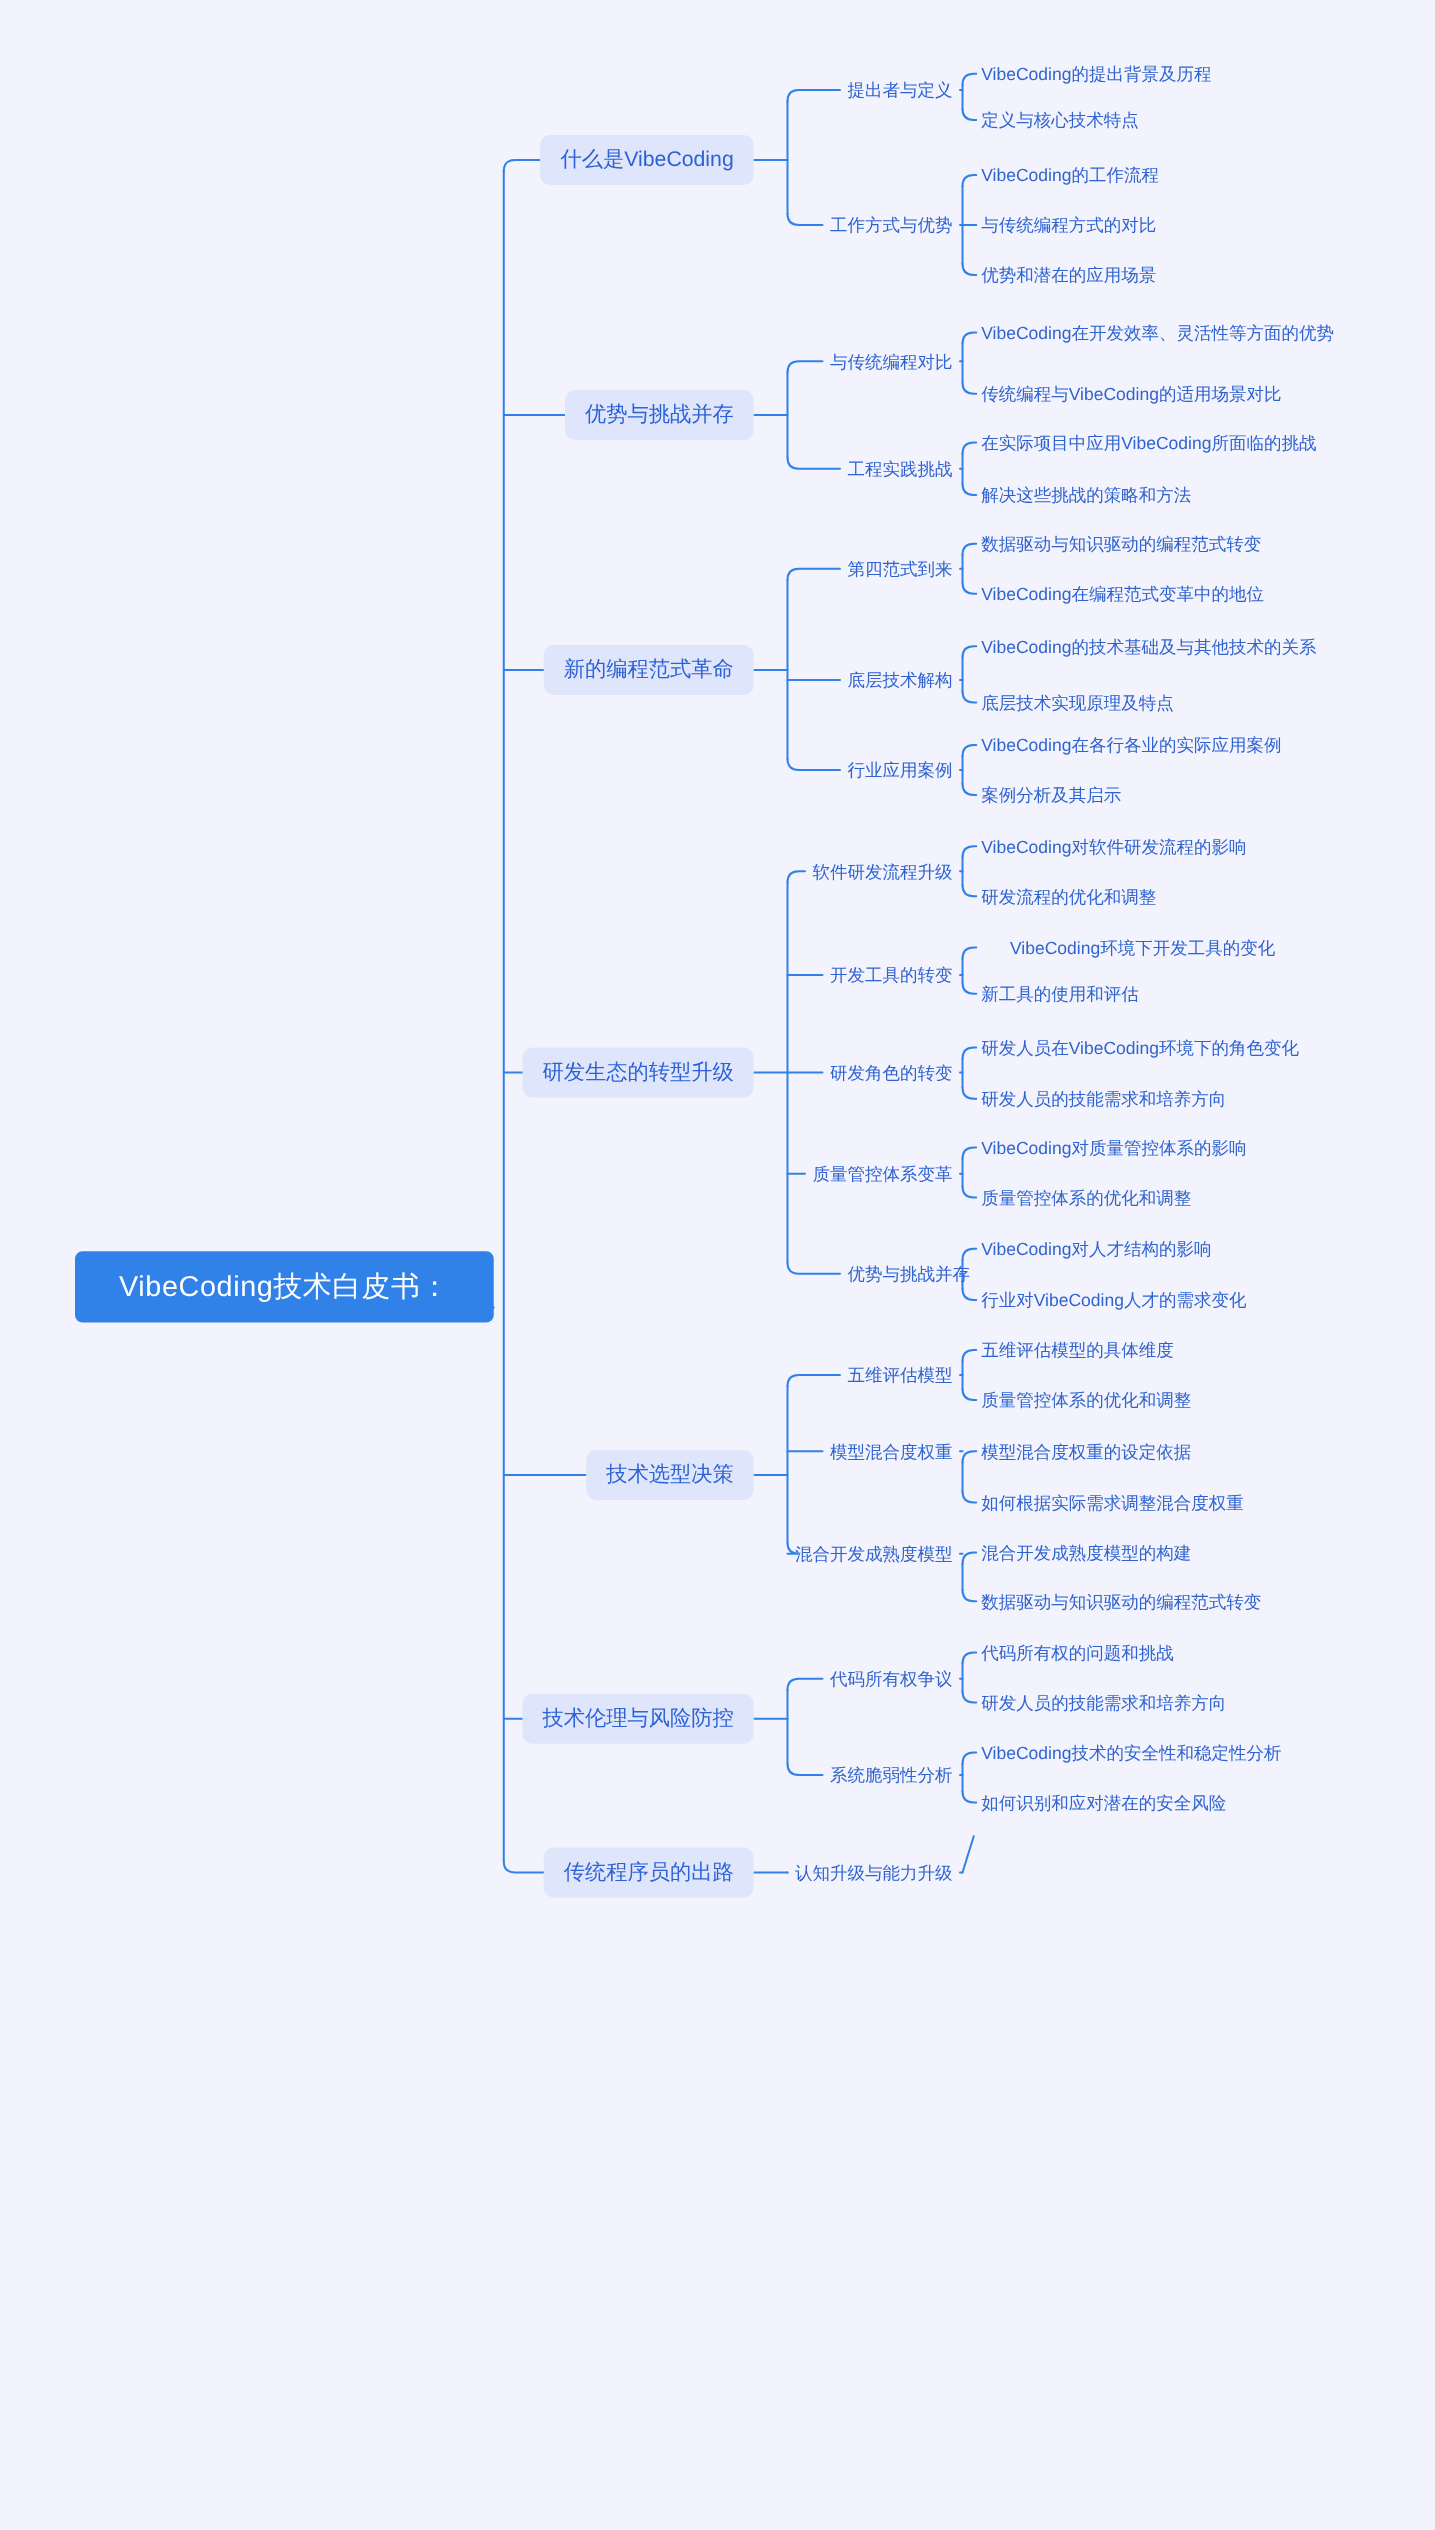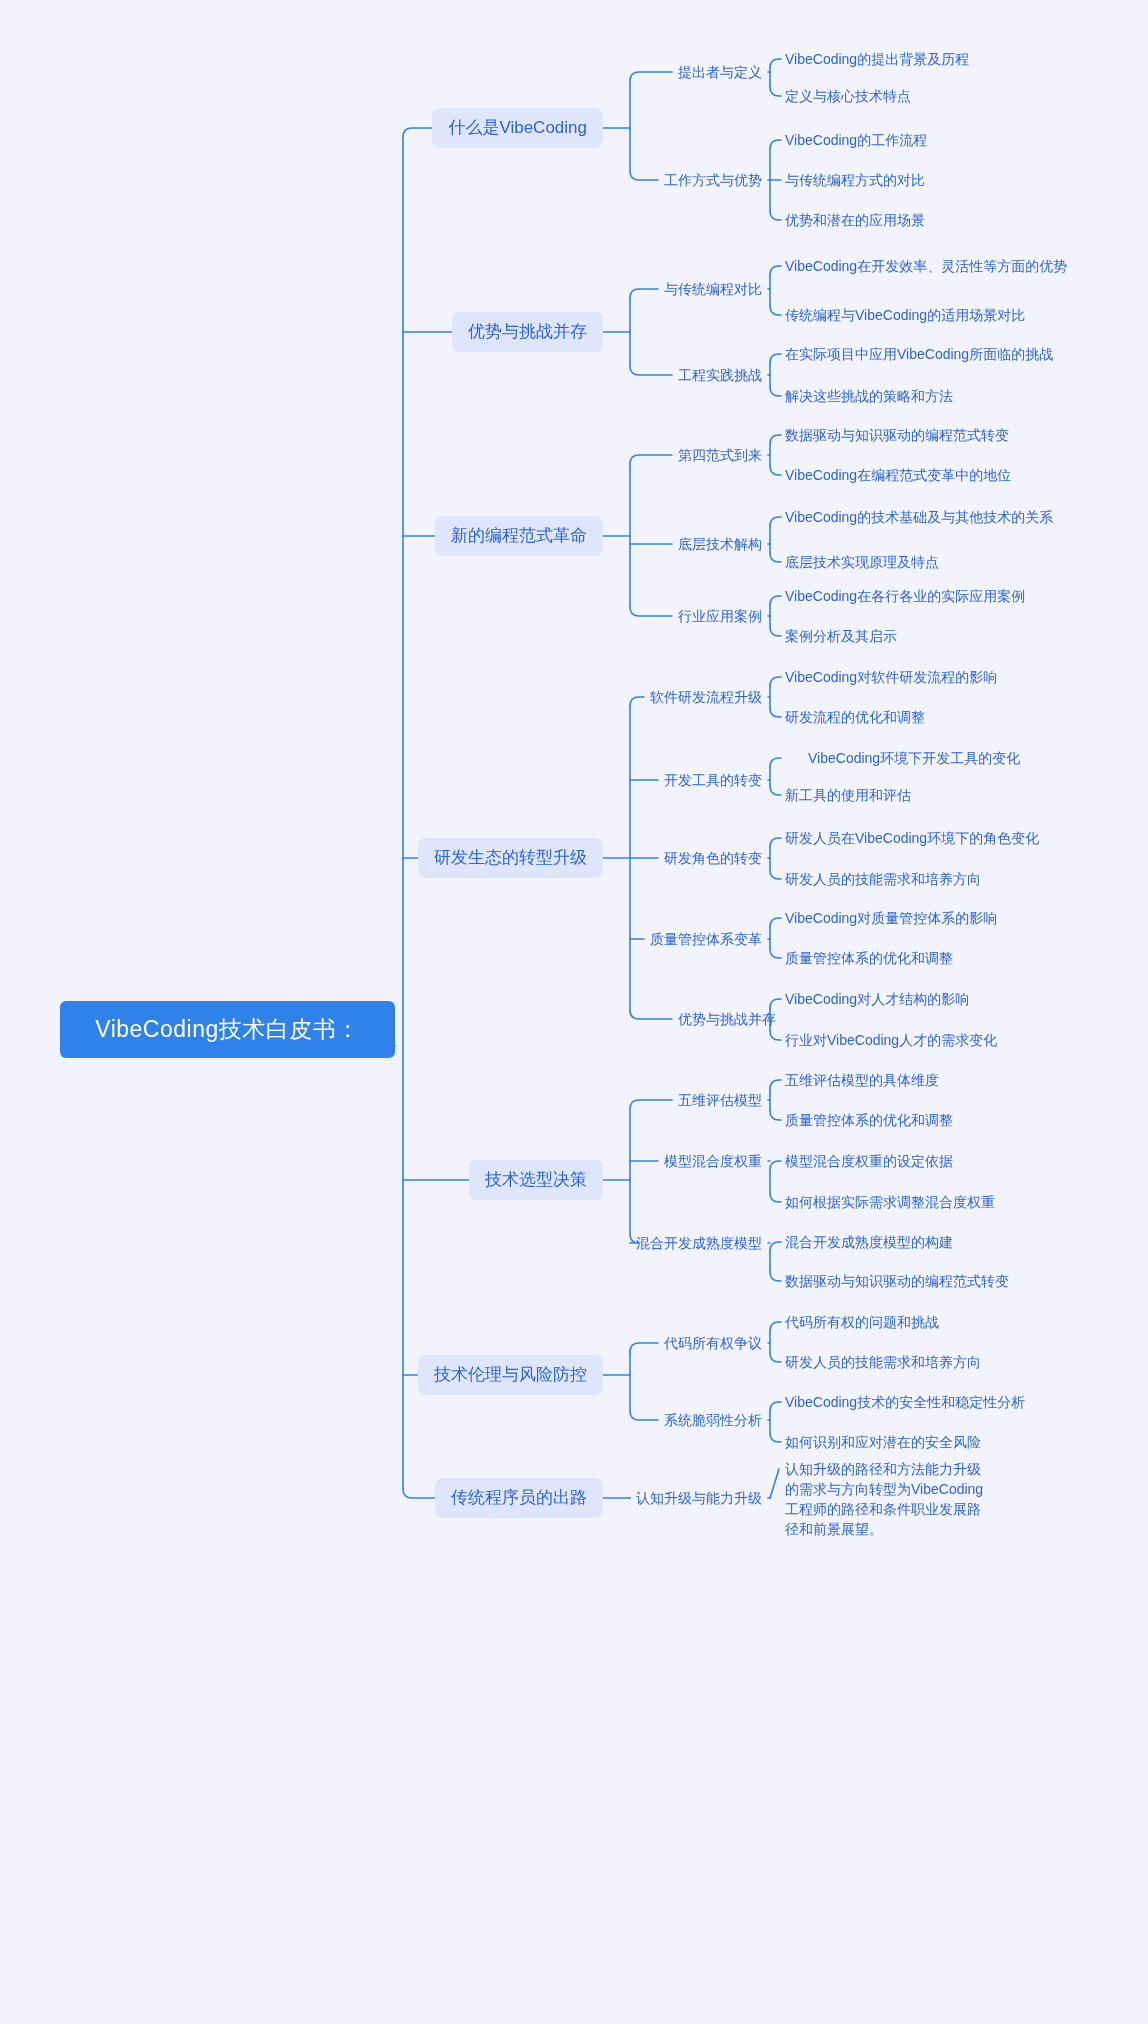--- a/index.html
+++ b/index.html
@@ -226,14 +226,13 @@
     <div class="node leaf nowrap" style="left: 785px; top: 1271px;">数据驱动与知识驱动的编程范式转变</div>
     <div class="node topic" style="top: 1355px; left: 418px;">技术伦理与风险防控</div>
     <div class="node sub" style="top: 1333.5px; left: 664px;">代码所有权争议</div>
     <div class="node leaf nowrap" style="left: 785px; top: 1312px;">代码所有权的问题和挑战</div>
     <div class="node leaf nowrap" style="left: 785px; top: 1352px;">研发人员的技能需求和培养方向</div>
     <div class="node sub" style="top: 1410.5px; left: 664px;">系统脆弱性分析</div>
     <div class="node leaf nowrap" style="left: 785px; top: 1392px;">VibeCoding技术的安全性和稳定性分析</div>
     <div class="node leaf nowrap" style="left: 785px; top: 1432px;">如何识别和应对潜在的安全风险</div>
     <div class="node topic" style="top: 1478px; left: 435px;">传统程序员的出路</div>
     <div class="node sub" style="top: 1488.5px; left: 636px;">认知升级与能力升级</div>
-    <div class="node leaf wrap" style="left: 785px; top: 1459px; width: 200px;">认知升级的路径和方法能力升级的需求与方向转型为VibeCoding工程师的路径和条件职业发展路径和前景展望。</div>
   </div>
 
 </body></html>

